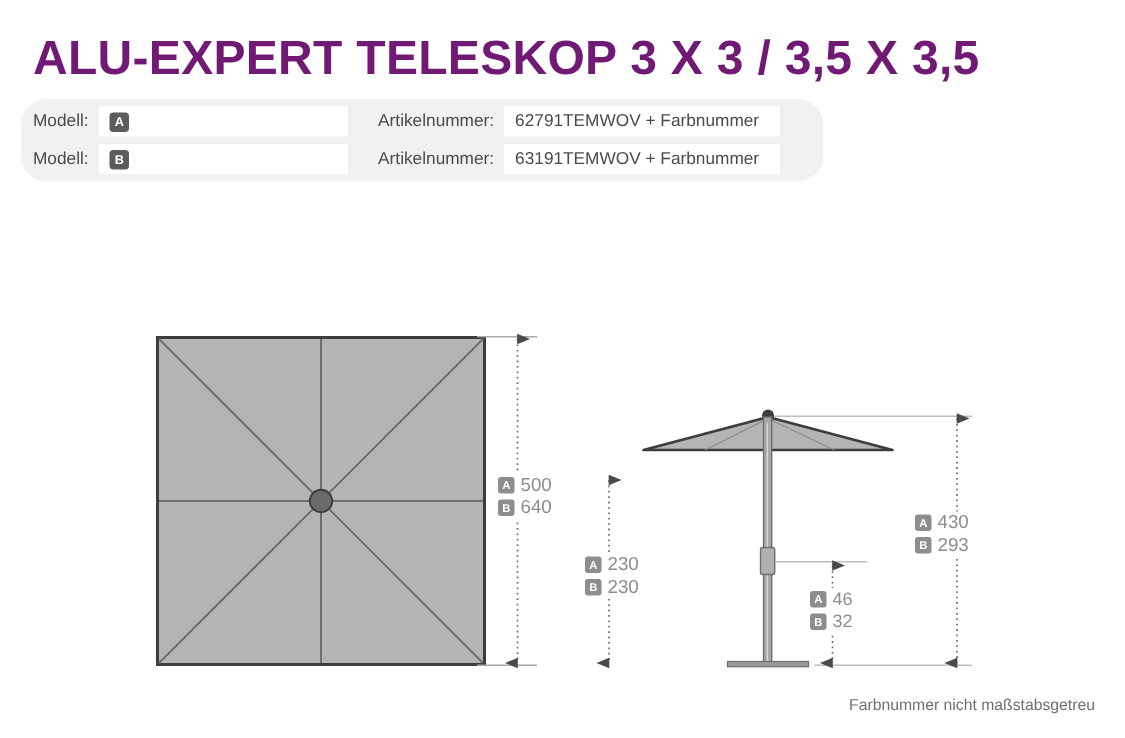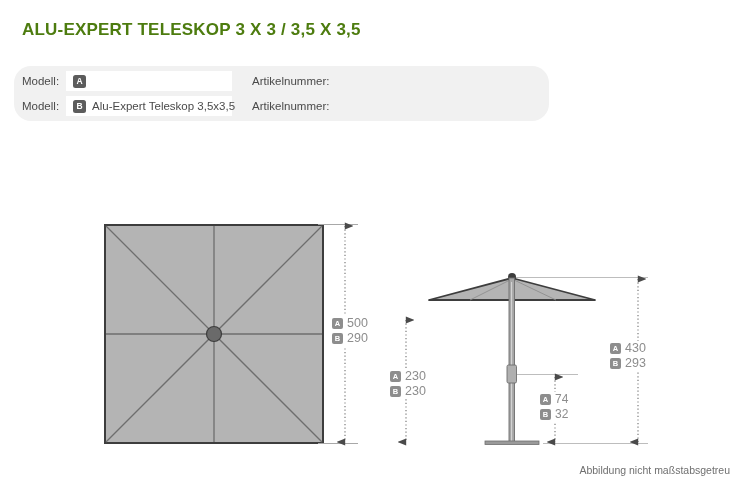--- a/index.html
+++ b/index.html
@@ -9,24 +9,24 @@
     font-family:"Liberation Sans", sans-serif;
     color:#3c3c3c;
     overflow:hidden;
     position:relative;
   }
   .page{position:absolute;inset:0;}
 
   
   .title{
     position:absolute;left:22px;top:20px;
-    font-size:17px;
+    font-size:32px;
     font-weight:600;
     letter-spacing:0.2px;
-    color:#4d7c0f;
+    color:#701a75;
     white-space:nowrap;
   }
 
   
   .info-band{
     position:absolute;left:14px;top:66px;
     width:535px;height:55px;
     background:#f1f1f1;
     border-radius:17px;
   }
@@ -114,30 +114,31 @@
 
   <div class="info-band">
 
     <div class="info-row r1">
       <span class="lbl">Modell:</span>
       <span class="field model">
         <span class="badge">A</span>
       </span>
       <span class="gap"></span>
       <span class="lbl">Artikelnummer:</span>
+      <span class="field art">62791TEMWOV + Farbnummer</span>
     </div>
 
     <div class="info-row r2">
       <span class="lbl">Modell:</span>
       <span class="field model">
         <span class="badge">B</span>
-        <span>Alu-Expert Teleskop 3,5x3,5</span>
       </span>
       <span class="gap"></span>
       <span class="lbl">Artikelnummer:</span>
+      <span class="field art">63191TEMWOV + Farbnummer</span>
     </div>
 
   </div>
 
   <svg class="draw" viewBox="0 0 750 492">
     <defs>
       <marker id="arrUp" markerWidth="9" markerHeight="9" refX="4.5" refY="8.4" orient="auto" markerUnits="userSpaceOnUse">
         <path d="M4.5,0 L8,8.6 L1,8.6 Z" fill="#4a4a4a"></path>
       </marker>
       <marker id="arrDown" markerWidth="9" markerHeight="9" refX="4.5" refY="0.6" orient="auto" markerUnits="userSpaceOnUse">
@@ -196,21 +197,21 @@
     </g>
   </svg>
 
   <div class="dim" id="dim-square">
     <span class="dim-line">
       <span class="badge">A</span>
       <span>500</span>
     </span>
     <span class="dim-line">
       <span class="badge">B</span>
-      <span>290</span>
+      <span>640</span>
     </span>
   </div>
 
   <div class="dim" id="dim-height-total">
     <span class="dim-line">
       <span class="badge">A</span>
       <span>430</span>
     </span>
     <span class="dim-line">
       <span class="badge">B</span>
@@ -225,23 +226,23 @@
     </span>
     <span class="dim-line">
       <span class="badge">B</span>
       <span>230</span>
     </span>
   </div>
 
   <div class="dim small" id="dim-hub-height">
     <span class="dim-line">
       <span class="badge">A</span>
-      <span>74</span>
+      <span>46</span>
     </span>
     <span class="dim-line">
       <span class="badge">B</span>
       <span>32</span>
     </span>
   </div>
 
-  <div class="footer">Abbildung nicht maßstabsgetreu</div>
+  <div class="footer">Farbnummer nicht maßstabsgetreu</div>
 
 </div>
 
 </body></html>

